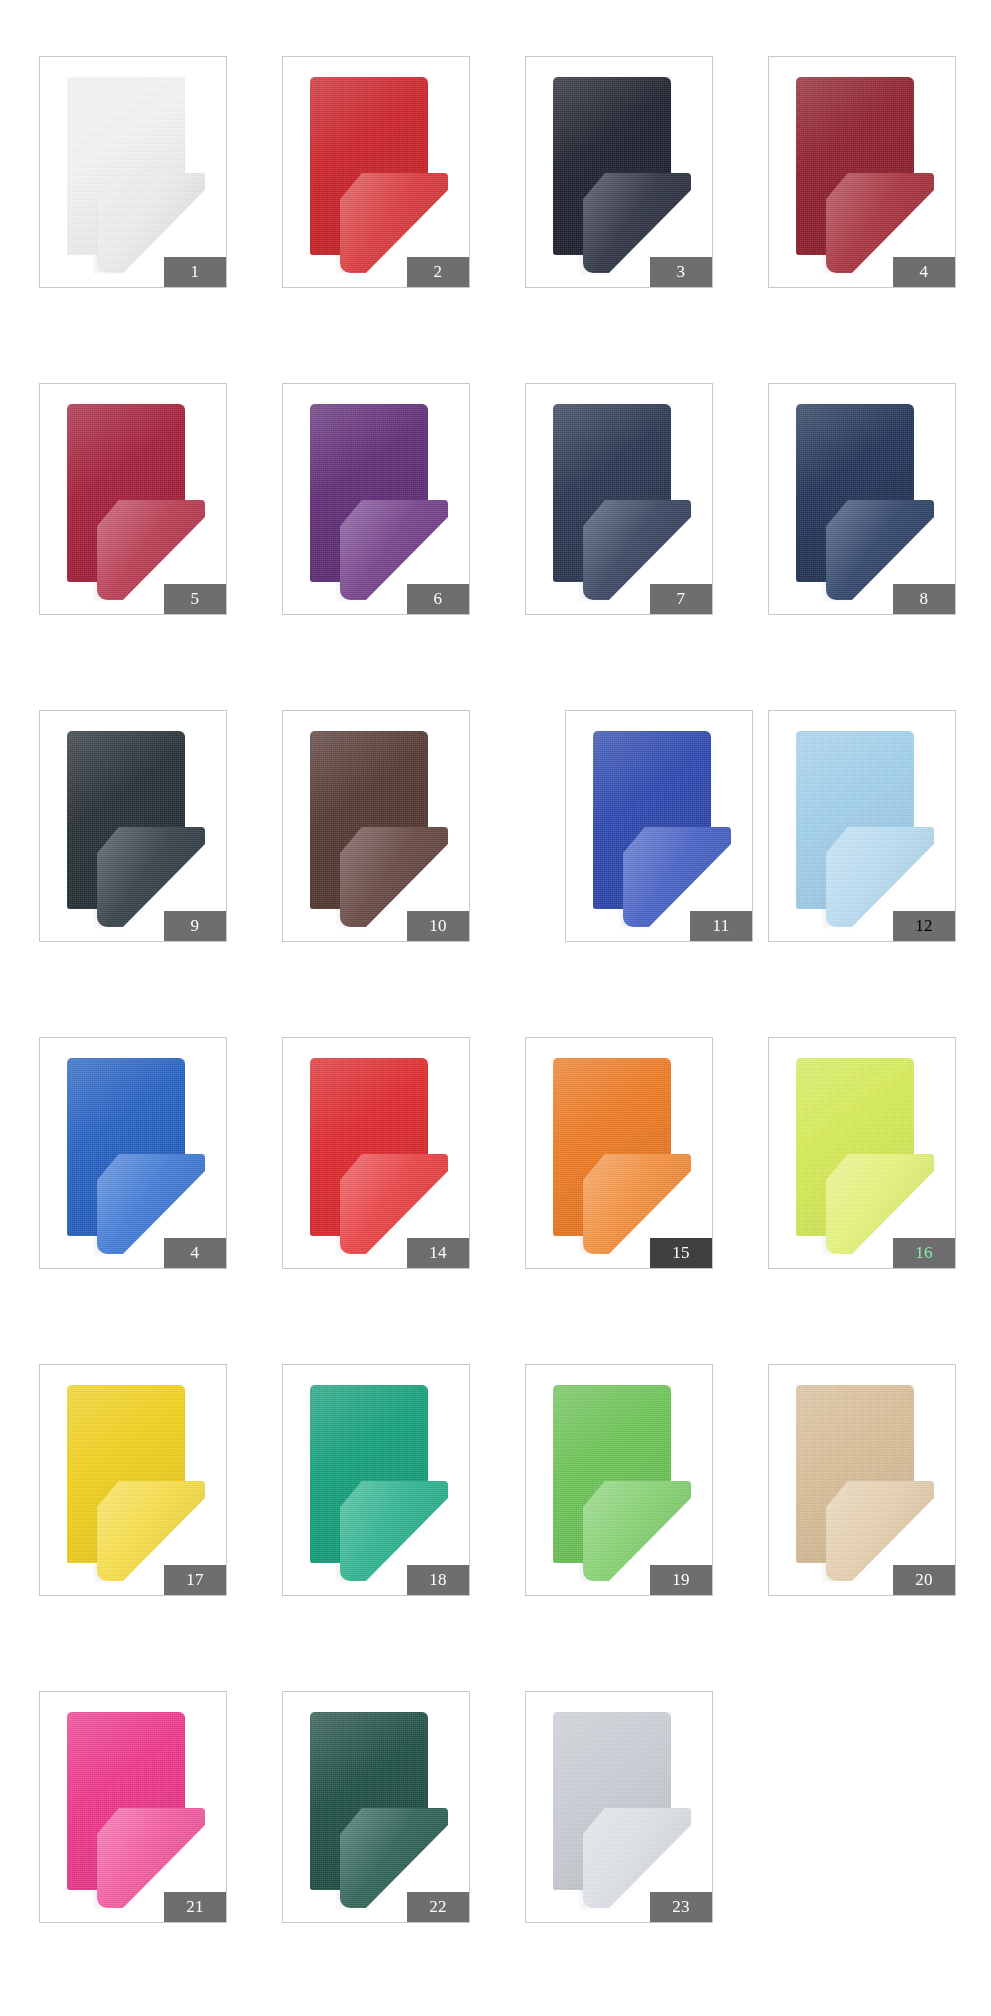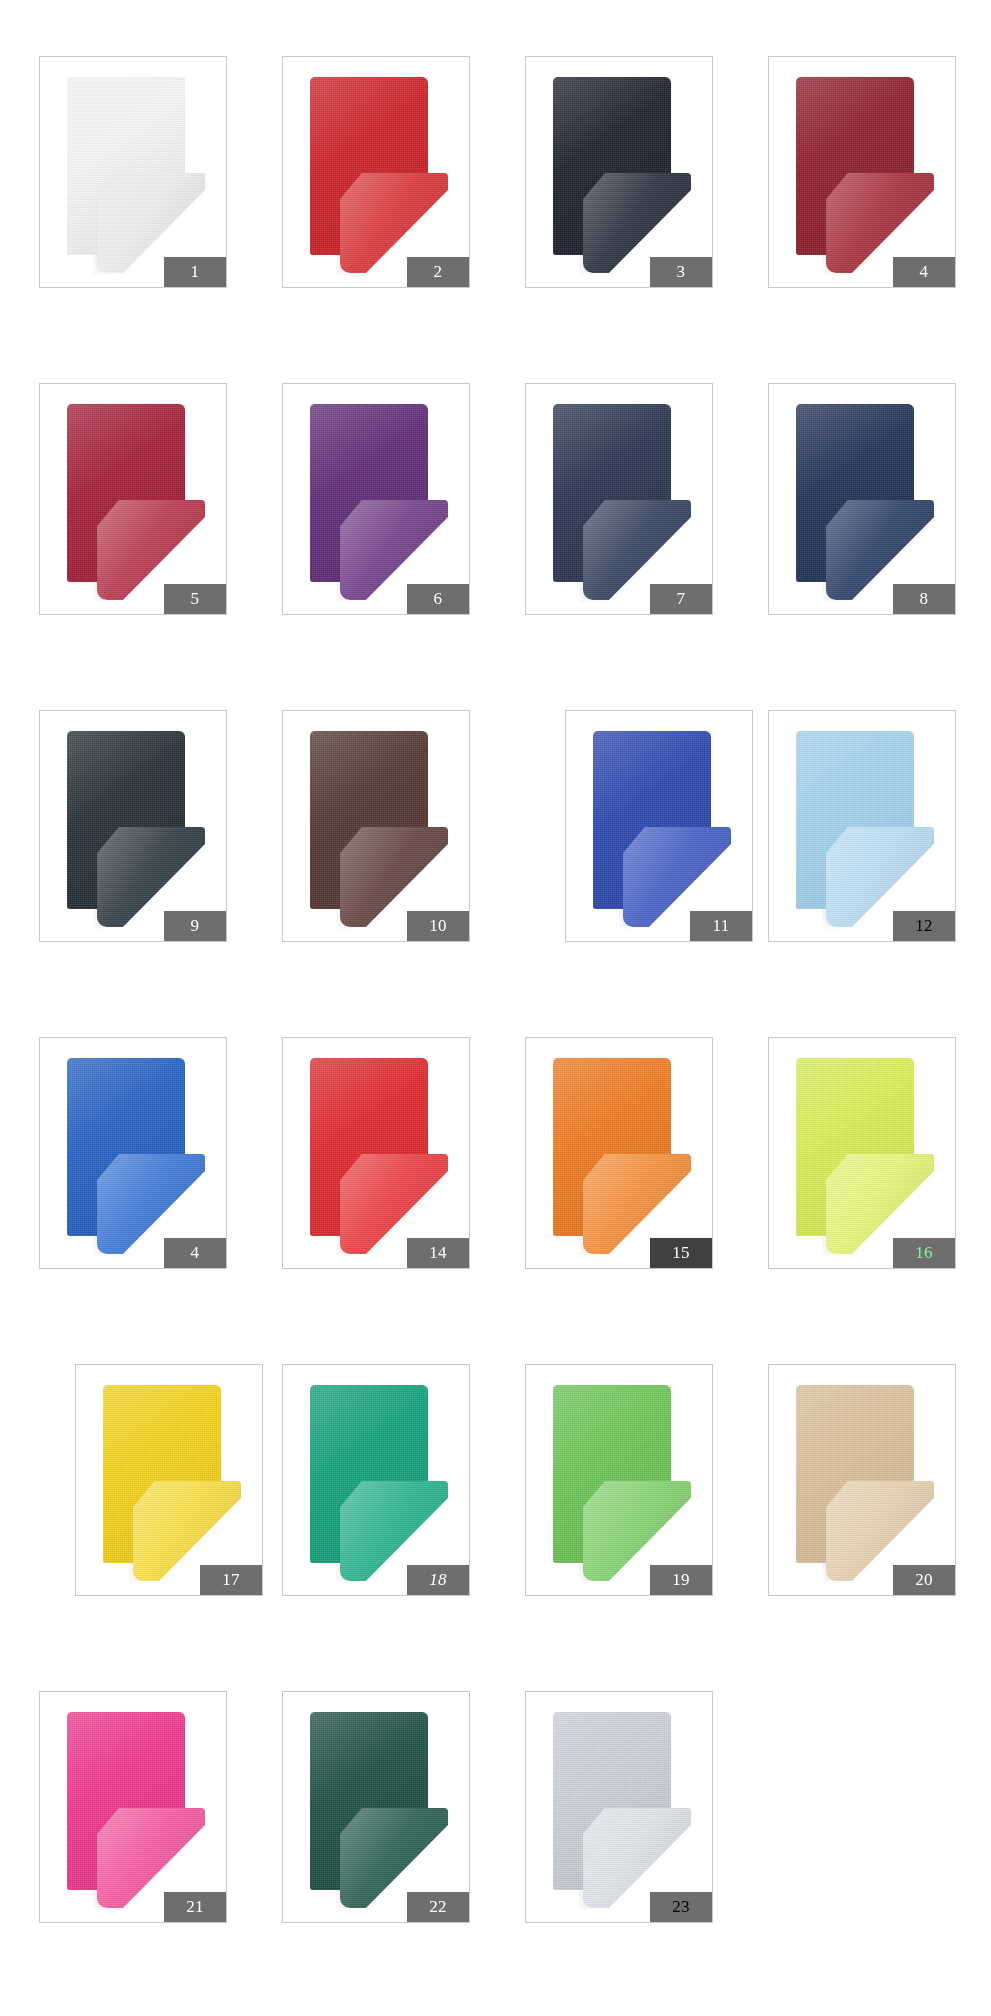--- a/index.html
+++ b/index.html
@@ -251,29 +251,29 @@
         <div class="badge" style="background: #404040; color: rgb(255, 255, 255);">15</div>
       </div>
       <div class="swatch-tile" style="border-color: rgb(201, 201, 201);">
         <div class="fabric-wrap">
           <div class="fabric-shadow"></div>
           <div class="fabric-face" style="background: rgb(217, 239, 86);"></div>
           <div class="fabric-fold" style="background: rgb(228, 244, 119);"></div>
         </div>
         <div class="badge" style="background: rgb(110, 110, 110); color: #86efac;">16</div>
       </div>
-      <div class="swatch-tile" style="border-color: rgb(201, 201, 201); margin-left: 36px;">
+      <div class="swatch-tile" style="border-color: rgb(201, 201, 201);">
         <div class="fabric-wrap">
           <div class="fabric-shadow"></div>
           <div class="fabric-face" style="background: rgb(245, 211, 26);"></div>
           <div class="fabric-fold" style="background: rgb(248, 222, 69);"></div>
         </div>
         <div class="badge" style="background: rgb(110, 110, 110); color: rgb(255, 255, 255);">17</div>
       </div>
-      <div class="swatch-tile" style="border-color: rgb(201, 201, 201); font-style: italic;">
+      <div class="swatch-tile" style="border-color: rgb(201, 201, 201);">
         <div class="fabric-wrap">
           <div class="fabric-shadow"></div>
           <div class="fabric-face" style="background: rgb(17, 161, 122);"></div>
           <div class="fabric-fold" style="background: rgb(43, 179, 142);"></div>
         </div>
         <div class="badge" style="background: rgb(110, 110, 110); color: rgb(255, 255, 255);">18</div>
       </div>
       <div class="swatch-tile" style="border-color: rgb(201, 201, 201);">
         <div class="fabric-wrap">
           <div class="fabric-shadow"></div>
@@ -305,16 +305,16 @@
           <div class="fabric-fold" style="background: rgb(45, 97, 84);"></div>
         </div>
         <div class="badge" style="background: rgb(110, 110, 110); color: rgb(255, 255, 255);">22</div>
       </div>
       <div class="swatch-tile" style="border-color: rgb(201, 201, 201);">
         <div class="fabric-wrap">
           <div class="fabric-shadow"></div>
           <div class="fabric-face" style="background: rgb(204, 209, 216);"></div>
           <div class="fabric-fold" style="background: rgb(221, 225, 230);"></div>
         </div>
-        <div class="badge" style="background: rgb(110, 110, 110); color: #000000;">23</div>
+        <div class="badge" style="background: rgb(110, 110, 110); color: #ffffff;">23</div>
       </div>
     </div>
 </div>
 
 </body></html>

